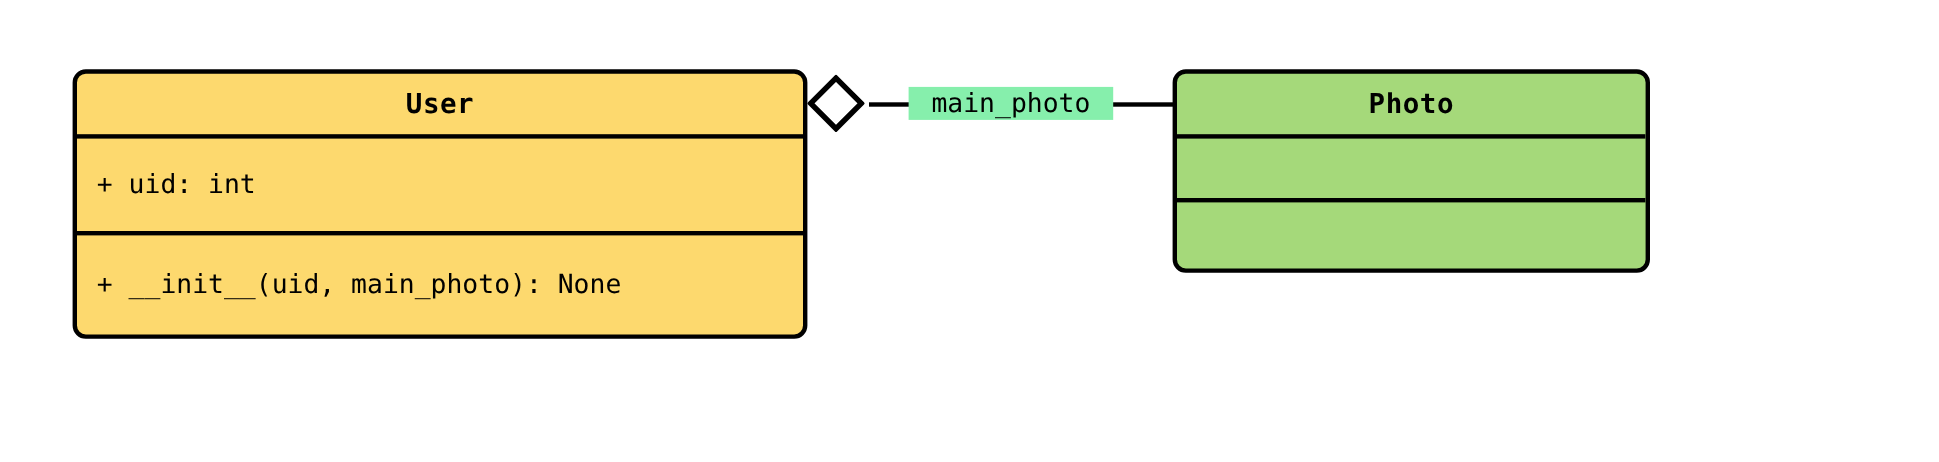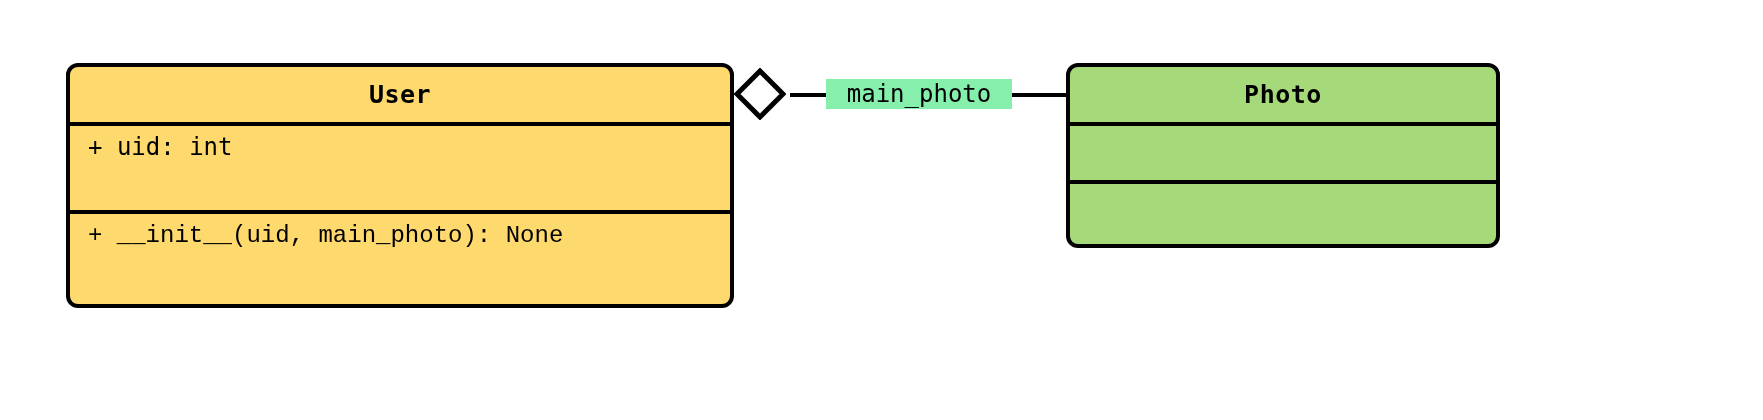--- a/index.html
+++ b/index.html
@@ -44,21 +44,21 @@
     color: #000000;
     display: flex;
     align-items: center;
     justify-content: center;
   }
 
   .member-list {
     padding: 6px 18px 8px 18px;
     display: flex;
     flex-direction: column;
-    justify-content: flex-start;
+    justify-content: center;
   }
   .member-row {
     font-size: 24px;
     line-height: 31px;
     color: #000000;
     white-space: pre;
   }
   .member-row .bold-type {
     font-weight: bold;
   }
@@ -66,21 +66,21 @@
   
   #user-class {
     left: 66px;
     top: 63px;
     width: 668px;
     height: 245px;
     background: #FDD96E;
   }
   #user-class .class-title { height: 55px; }
   #user-class .attrs-compartment { height: 88px; }
-  #user-class .methods-compartment { height: 94px; font-family: Liberation Mono, monospace; }
+  #user-class .methods-compartment { height: 94px; }
 
   
   #photo-class {
     left: 1066px;
     top: 63px;
     width: 434px;
     height: 185px;
     background: #A5D97A;
   }
   #photo-class .class-title { height: 55px; }

